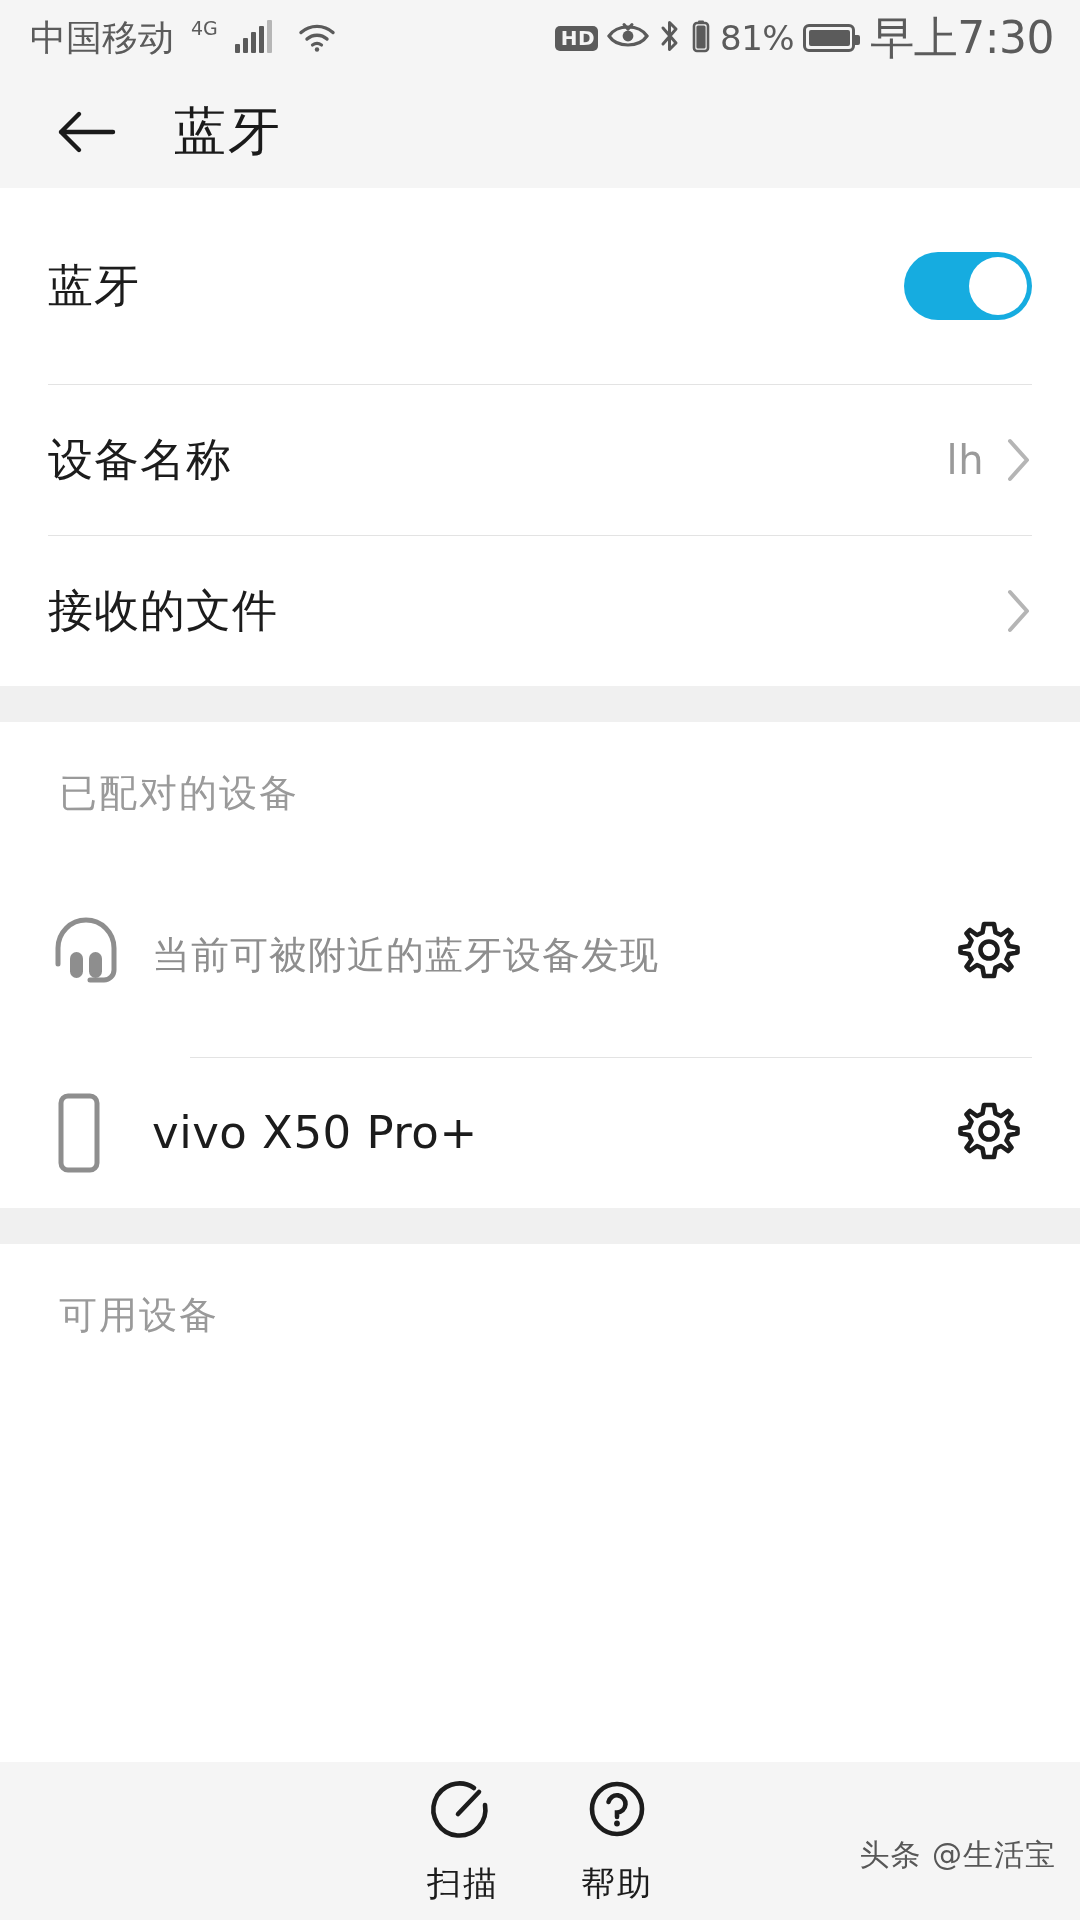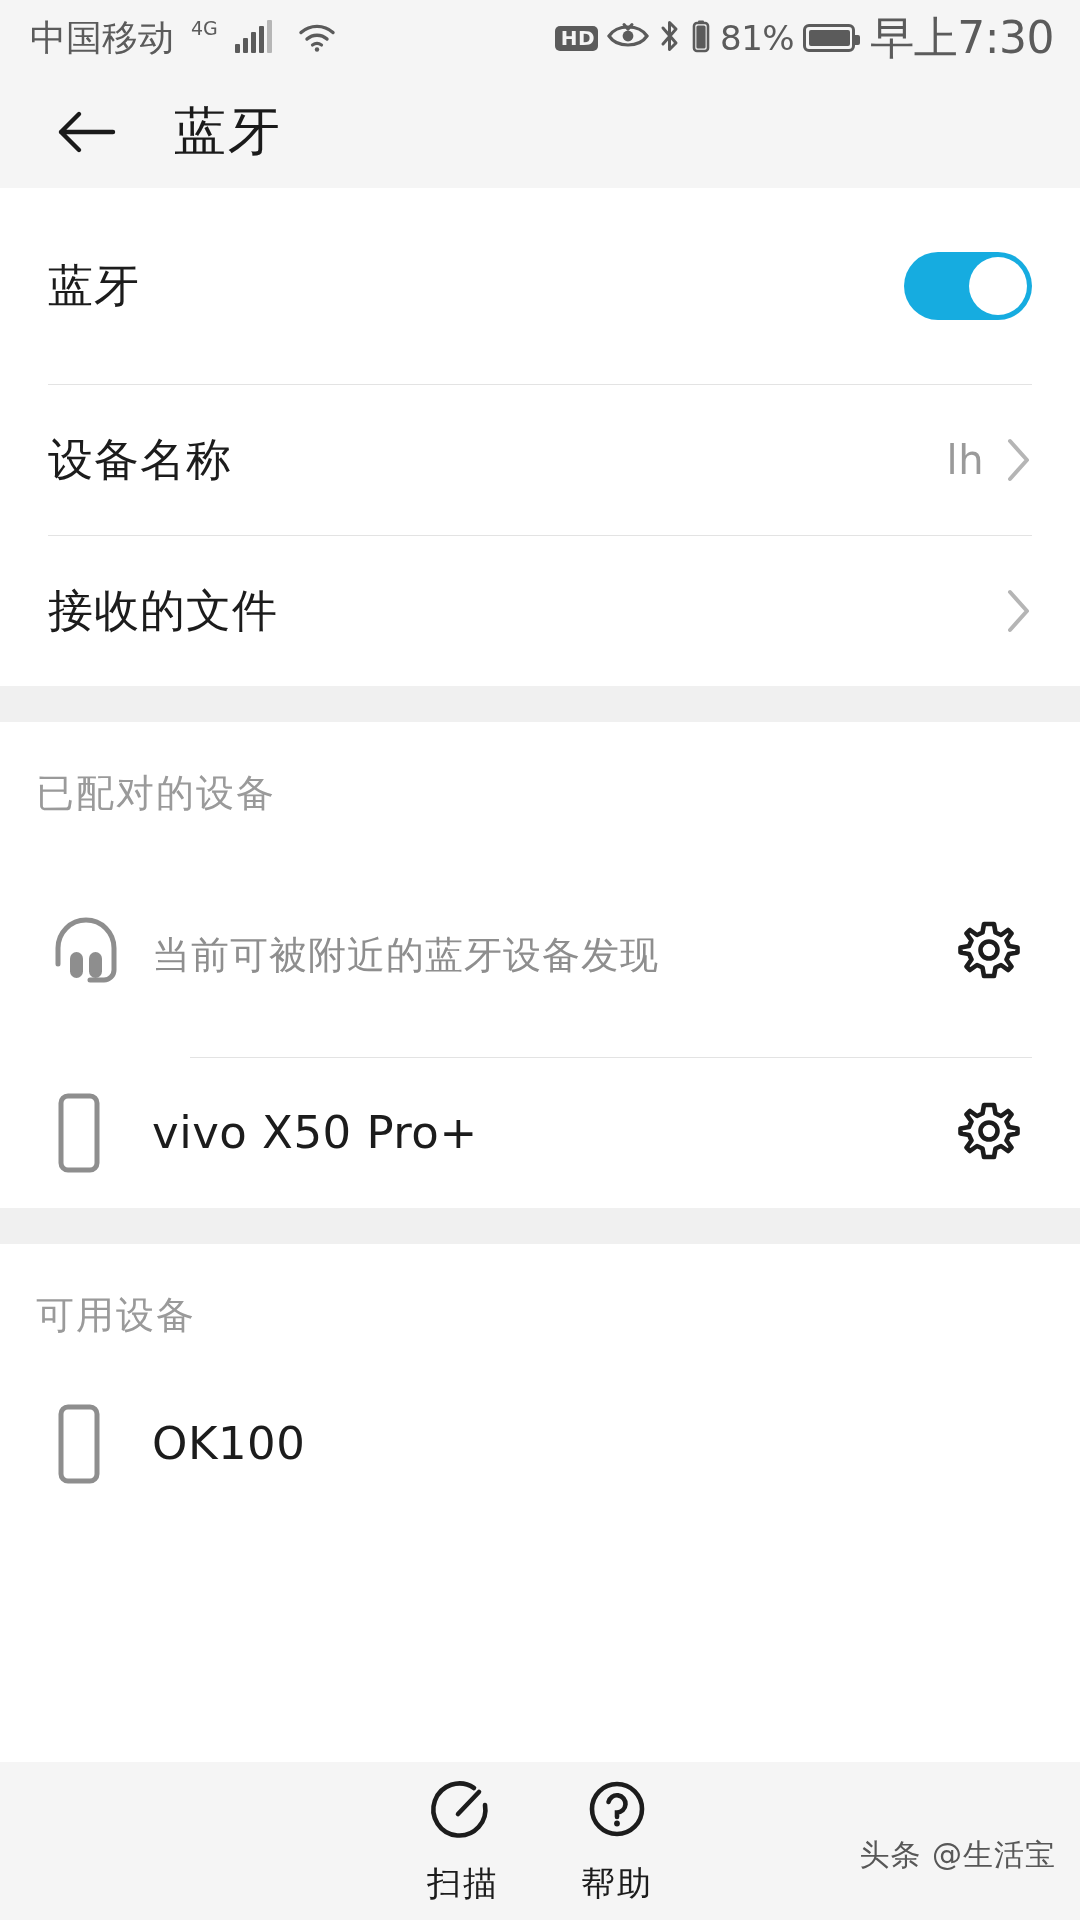--- a/index.html
+++ b/index.html
@@ -219,21 +219,21 @@
     top: 5px;
     right: 5px;
     width: 58px;
     height: 58px;
     border-radius: 50%;
     background: #ffffff;
   }
 
   
   .section-head {
-    padding: 46px 48px 28px 36px;
+    padding: 46px 48px 28px 59px;
     background: #ffffff;
   }
   .section-head span {
     font-size: 38px;
     color: #9a9a9a;
     letter-spacing: 2px;
   }
 
   
   .dev-row {
@@ -462,30 +462,20 @@
         </svg>
       </div>
     </div>
 
     <div class="gap-band"></div>
 
     <div class="section-head">
       <span>可用设备</span>
     </div>
 
-    <div class="dev-row">
-      <div class="dev-icon">
-        <svg width="62" height="86" viewBox="0 0 62 86">
-          <rect x="13" y="6" width="36" height="74" rx="7" fill="none" stroke="#8e8e8e" stroke-width="5"></rect>
-        </svg>
-      </div>
-      <div class="dev-body">
-        <div class="dev-name">OK100</div>
-      </div>
-    </div>
 
   </div>
 
   <div class="bottom-bar">
     <div class="bb-item">
       <svg width="72" height="72" viewBox="0 0 72 72">
         <path d="M47 13 A 26 26 0 1 0 58 30" fill="none" stroke="#1c1c1c" stroke-width="4.6" stroke-linecap="round"></path>
         <path d="M31 39 L 52 17" fill="none" stroke="#1c1c1c" stroke-width="4.6" stroke-linecap="round"></path>
       </svg>
       <span class="bb-label">扫描</span>

